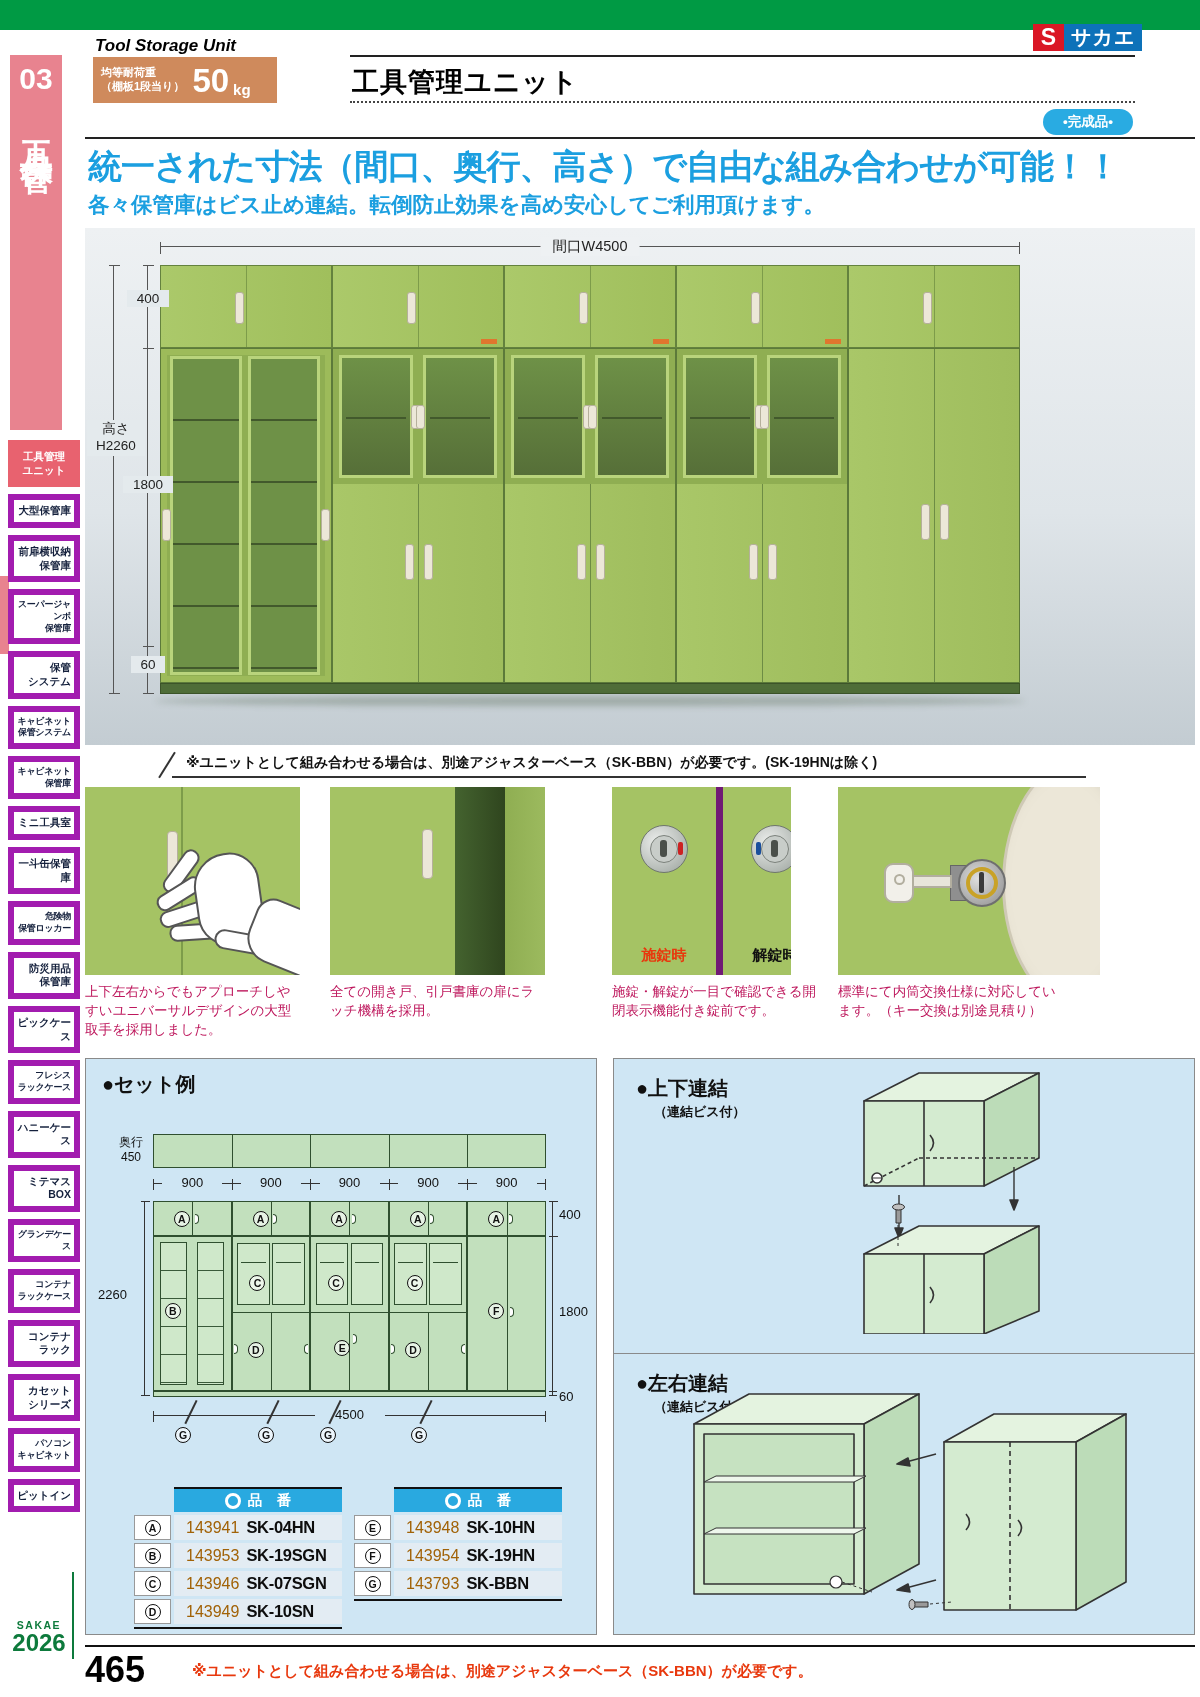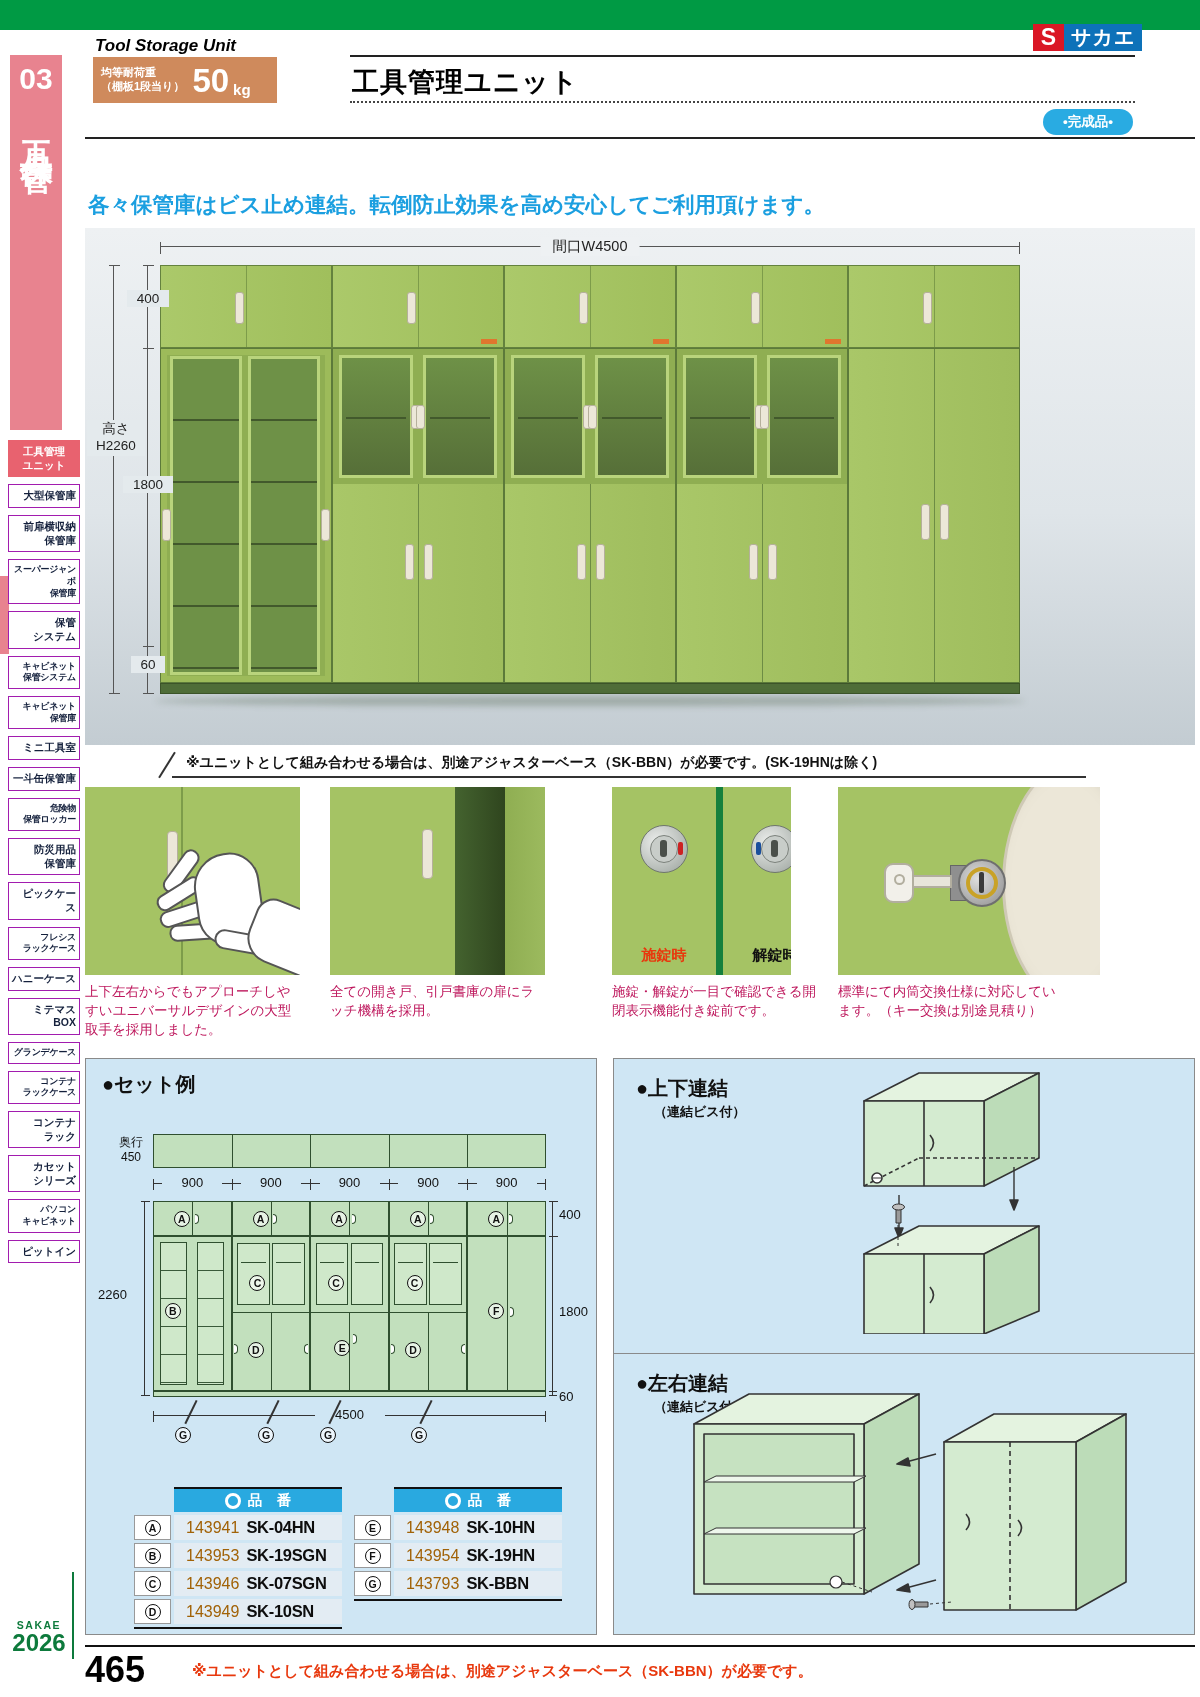--- a/index.html
+++ b/index.html
@@ -19,21 +19,21 @@
   
   .cat-tab{left:10px;top:55px;width:52px;height:48px;background:#e8838f;color:#fff;
            font-size:30px;font-weight:bold;display:flex;align-items:center;justify-content:center;}
   .cat-bar{left:10px;top:103px;width:52px;height:327px;background:#e8838f;color:#fff;
            display:flex;justify-content:center;padding-top:12px;box-sizing:border-box;}
   .cat-bar span{writing-mode:vertical-rl;text-orientation:upright;font-size:33px;font-weight:bold;letter-spacing:7px;}
   .edge-tab{left:0;top:576px;width:9px;height:78px;background:#e8838f;}
 
   
   .nav{left:8px;top:440px;width:72px;display:flex;flex-direction:column;gap:7px;}
-  .nav-item{border:1px solid #a21caf;background:#fff;color:#14203c;font-size:10.5px;font-weight:bold;
+  .nav-item{border:6px solid #a21caf;background:#fff;color:#14203c;font-size:10.5px;font-weight:bold;
             padding:4px 3px;text-align:right;white-space:pre-line;line-height:1.3;box-sizing:border-box;}
   .nav-item.sm{font-size:9px;letter-spacing:-0.3px;}
   .nav-item.active{background:#e8626f;border-color:#e8626f;color:#fff;text-align:center;}
 
   
   .eyebrow{left:95px;top:36px;font-size:17px;font-weight:bold;font-style:italic;color:#000;}
   .load-box{left:93px;top:57px;width:184px;height:46px;background:#cf8a5c;color:#fff;display:flex;
             align-items:center;padding:0 8px;box-sizing:border-box;gap:8px;}
   .load-l{font-size:11px;font-weight:bold;line-height:1.25;}
   .load-v{font-size:33px;font-weight:bold;line-height:1;}
@@ -266,20 +266,21 @@
     </span>
     <span class="load-v">50</span>
     <span class="load-u">kg</span>
   </div>
   <div class="abs h-line1"></div>
   <div class="abs page-title">工具管理ユニット</div>
   <div class="abs h-dotted"></div>
   <div class="abs h-line2"></div>
   <div class="abs badge">•完成品•</div>
 
+  <div class="abs headline1">統一された寸法（間口、奥行、高さ）で自由な組み合わせが可能！！</div>
   <div class="abs headline2">各々保管庫はビス止め連結。転倒防止効果を高め安心してご利用頂けます。</div>
 
   <div class="abs photo">
     <div class="dimw">
       <span class="dimw-lab">間口W4500</span>
     </div>
     <div class="cabs">
       <div class="tcell" style="left:0;">
           <i class="tdiv"></i>
           <i class="th"></i>
@@ -390,21 +391,21 @@
       <i class="palm"></i>
         <i class="thumbb"></i>
         <i class="wrist"></i>
     </div>
   </div>
   <div class="abs feat" style="left:330px;width:215px;">
     <i class="fh" style="left:92px;top:42px;width:9px;height:48px;"></i>
     <div style="position:absolute;left:125px;top:0;bottom:0;width:50px;background:linear-gradient(90deg,#44632f,#2f451e);"></div>
     <div style="position:absolute;left:175px;top:0;bottom:0;right:0;background:linear-gradient(90deg,#8fae52,#9cba5e);"></div>
   </div>
-  <div class="abs feat" style="left:612px;width:179px;background:#15803d;">
+  <div class="abs feat" style="left:612px;width:179px;background:#701a75;">
     <div class="locksub" style="left:0;width:104px;">
       <div class="lock">
         <div class="lockin"></div>
           <i class="kh"></i>
           <i class="ind red"></i>
       </div>
       <div class="locklab" style="color:#e8380d;">施錠時</div>
     </div>
     <div class="locksub" style="left:111px;width:104px;">
       <div class="lock">

